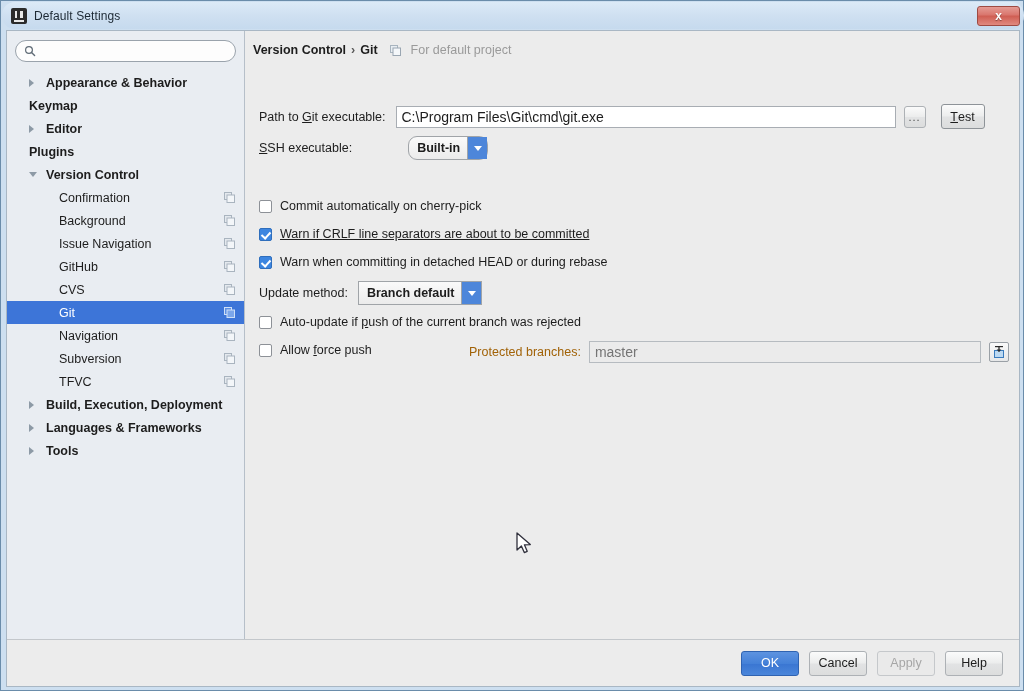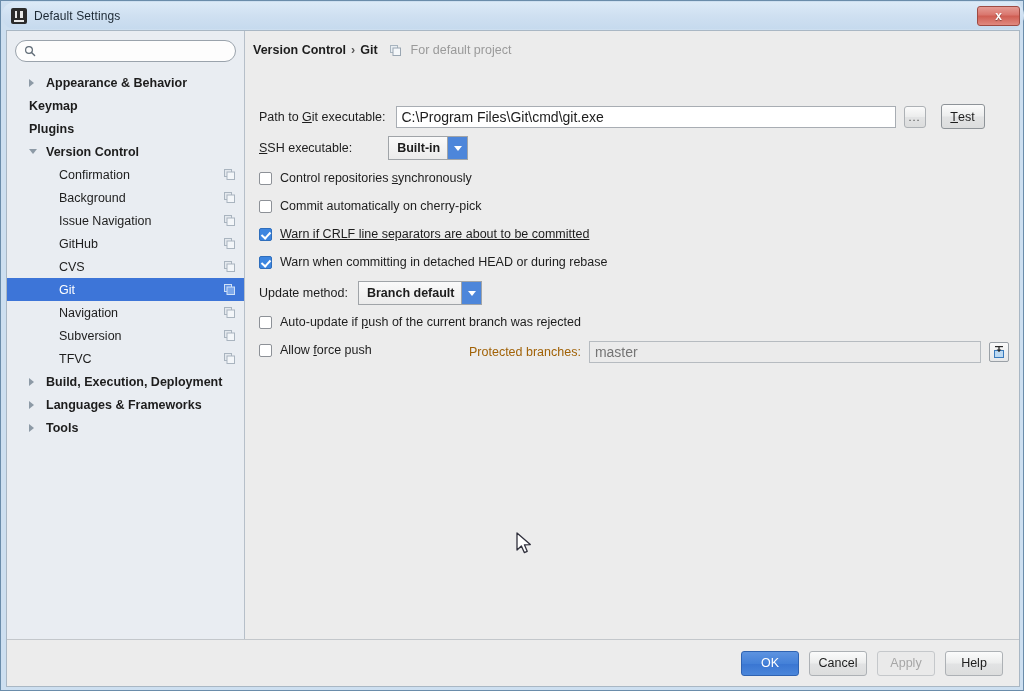--- a/index.html
+++ b/index.html
@@ -390,20 +390,24 @@
           </div>
         </div>
         <div id="tree">
             <div class="tree-row top has-arrow">
               <span class="arrow"></span>
               <span>Appearance &amp; Behavior</span>
             </div>
             <div class="tree-row top">
               <span>Keymap</span>
             </div>
+            <div class="tree-row top has-arrow">
+              <span class="arrow"></span>
+              <span>Editor</span>
+            </div>
             <div class="tree-row top">
               <span>Plugins</span>
             </div>
             <div class="tree-row top has-arrow">
               <span class="arrow open"></span>
               <span>Version Control</span>
             </div>
             <div class="tree-row child">
               <span>Confirmation</span>
               <svg class="copy-icon" viewBox="0 0 11 11">
@@ -500,32 +504,28 @@
           <input class="text-input" type="text" style="width: 500px; margin-left: 10px;" value="C:\Program Files\Git\cmd\git.exe">
           <div class="btn dotted" style="margin-left:8px;">...</div>
           <div class="btn test" style="margin-left:15px;">
               <span class="u">T</span>
               <span>est</span>
             </div>
         </div>
 
         <div class="form-row" style="top:105px; left:14px;">
           <span class="lbl"><span class="u">S</span><span>SH executable:</span></span>
-          <div class="combo" style="margin-left:36px;">
+          <div class="combo" style="margin-left:56px;border-radius:9px;">
             <div class="combo-val">Built-in</div>
             <div class="combo-arrow">
                 <i></i>
               </div>
           </div>
         </div>
 
-        <div class="cb-row" style="top:140px; left:14px;">
-          <span class="cb"></span>
-          <span><span>Control repositories </span><span class="u">s</span><span>ynchronously</span></span>
-        </div>
         <div class="cb-row" style="top:168px; left:14px;">
           <span class="cb"></span>
           <span><span>Commit automatically on cherry-pick</span><span class="u"></span><span></span></span>
         </div>
         <div class="cb-row" style="top:196px; left:14px;text-decoration:underline;">
           <span class="cb checked"></span>
           <span><span>Warn if </span><span class="u">C</span><span>RLF line separators are about to be committed</span></span>
         </div>
         <div class="cb-row" style="top:224px; left:14px;">
           <span class="cb checked"></span>

